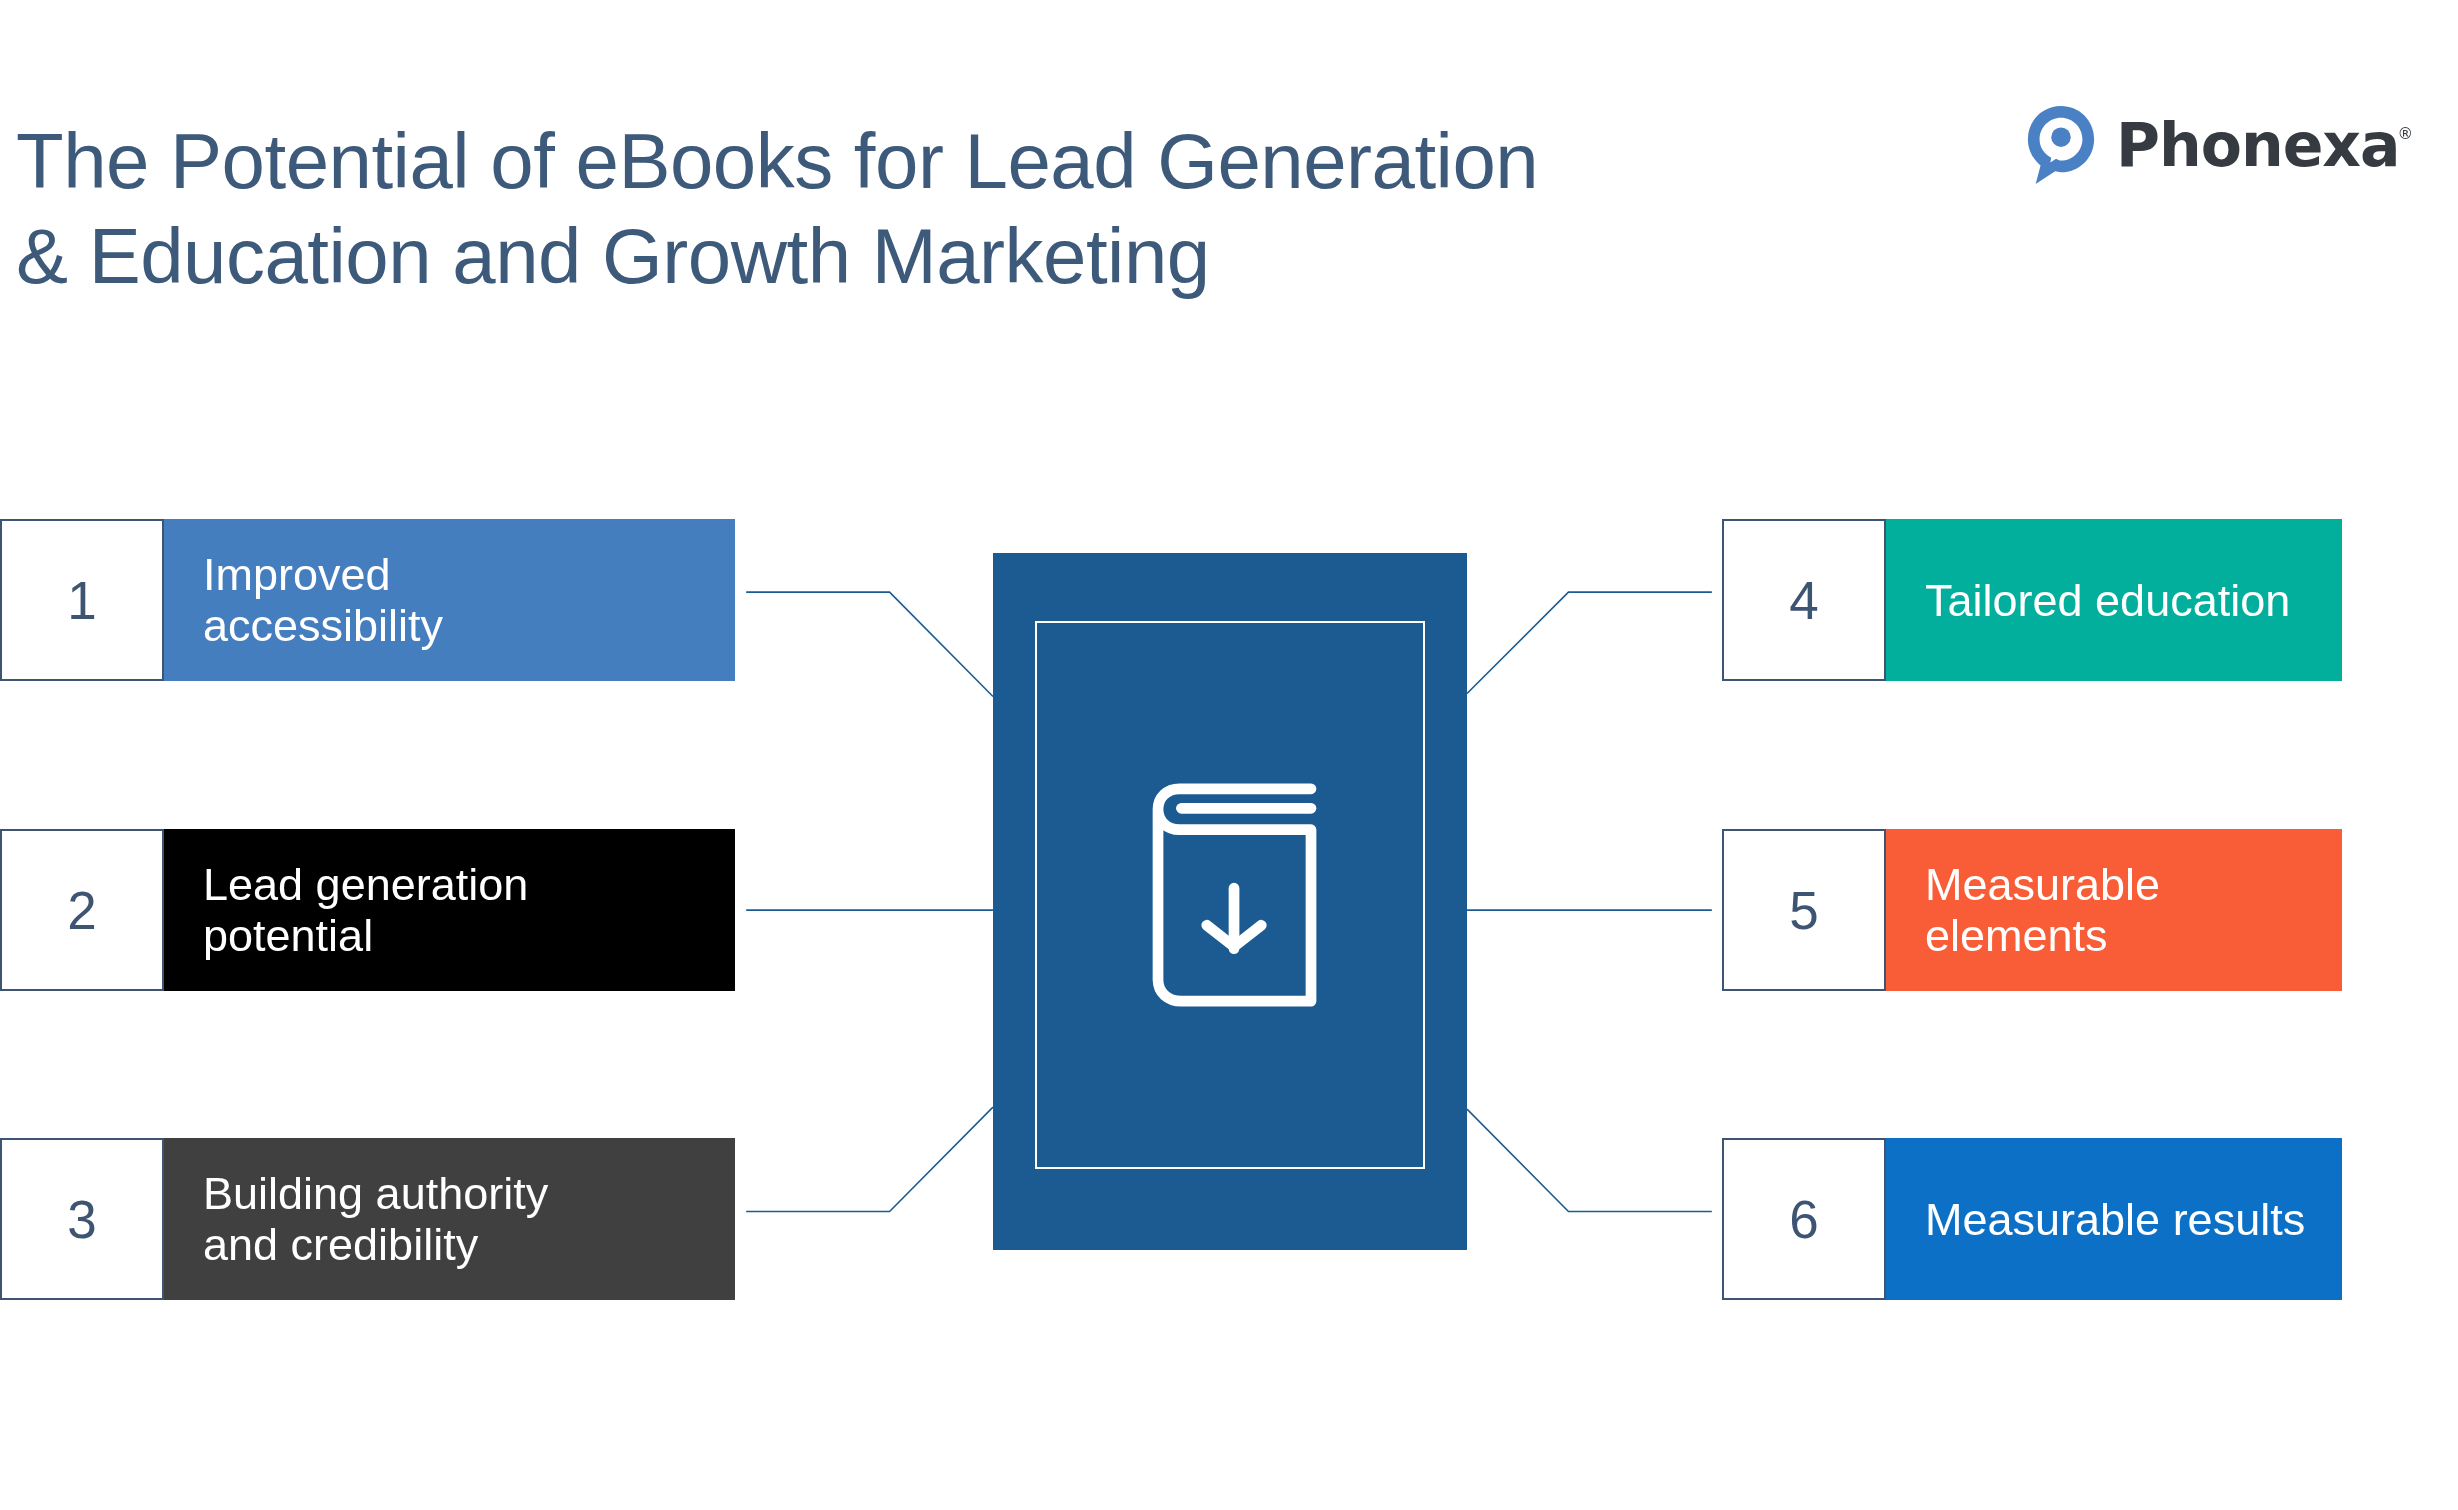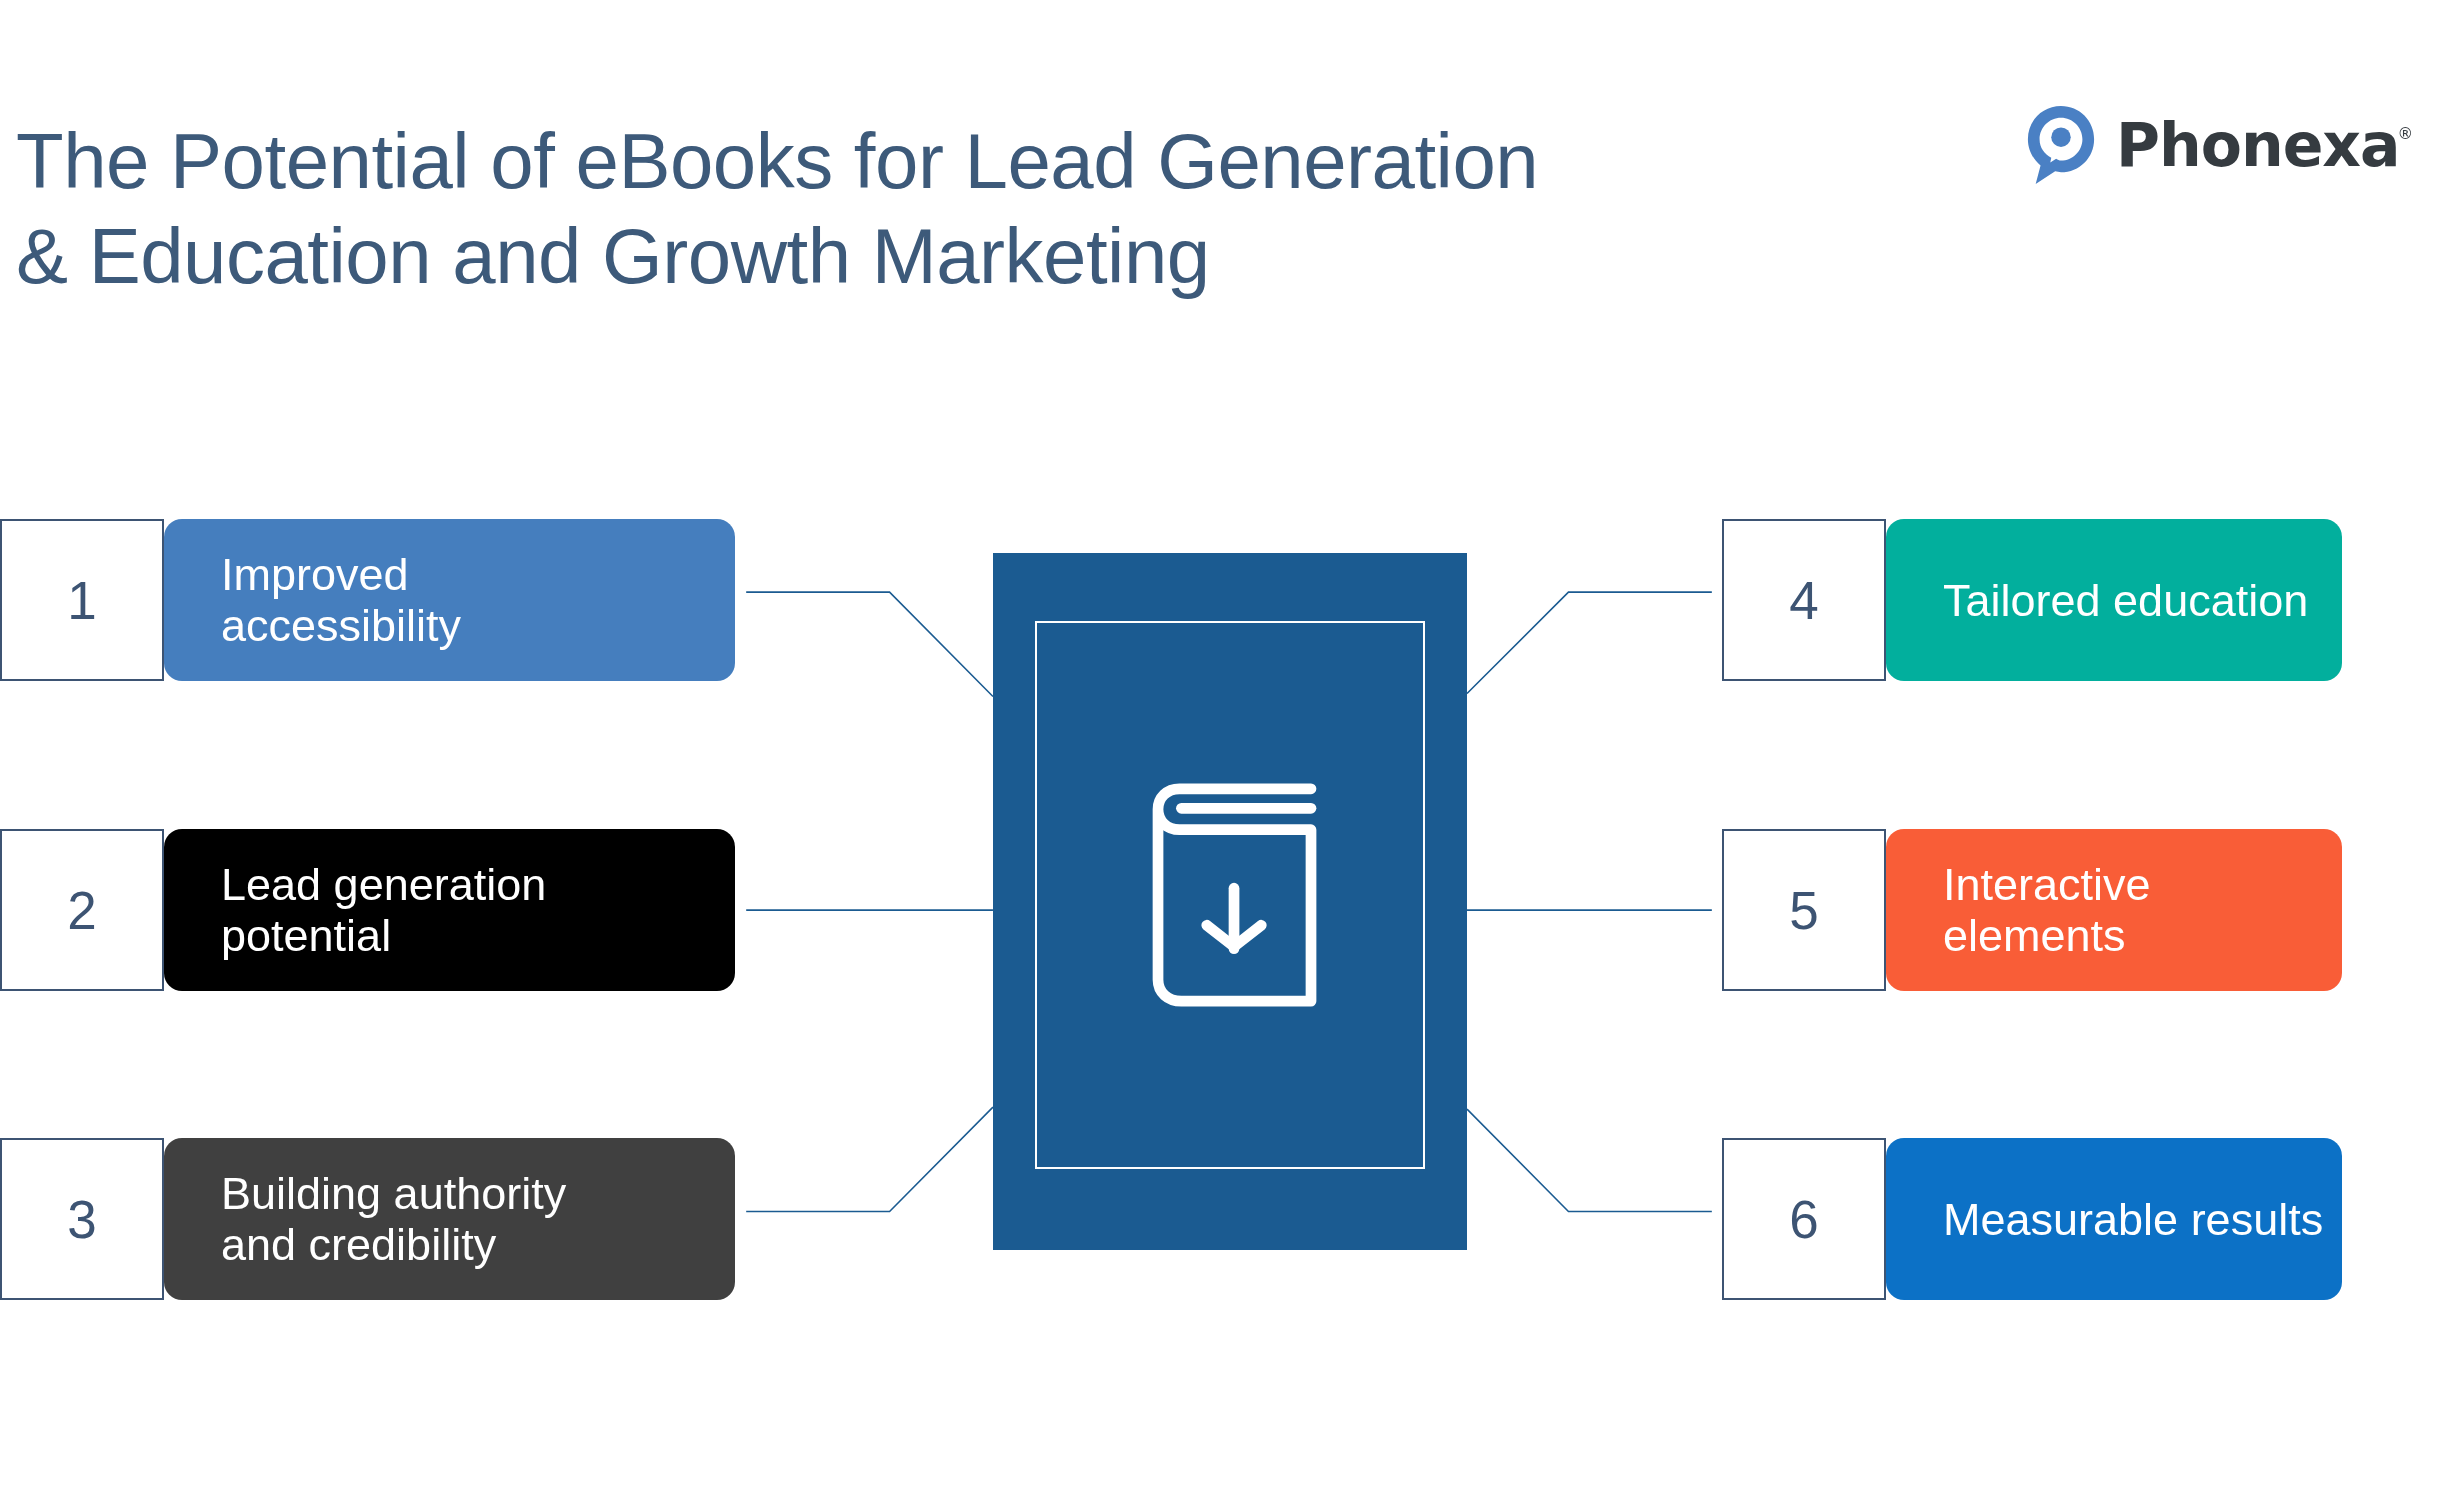--- a/index.html
+++ b/index.html
@@ -69,27 +69,26 @@
       justify-content: center;
       font-size: 53px;
       color: #3D5473;
       font-weight: 400;
       box-sizing: content-box;
     }
     .label-box {
       height: 162px;
       display: flex;
       align-items: center;
-      padding-left: 57px;
+      padding-left: 39px;
       box-sizing: border-box;
       color: #ffffff;
       font-size: 45px;
       line-height: 51px;
       font-weight: 400;
-      border-radius: 18px;
     }
     .label-box span { display: block; }
     .row.left .label-box { width: 571px; }
     .row.right .label-box { width: 456px; }
 
     .panel {
       position: absolute;
       left: 993px;
       top: 553px;
       width: 474px;
@@ -198,21 +197,21 @@
     <div>
       <span>Tailored education</span>
     </div>
   </div>
 </div>
 
 <div class="row right" style="left:1722px; top:829px;">
   <div class="num-box">5</div>
   <div class="label-box" style="background:#F95D37;">
     <div>
-      <span>Interactive elements</span>
+      <span>Measurable elements</span>
     </div>
   </div>
 </div>
 
 <div class="row right" style="left:1722px; top:1138px;">
   <div class="num-box">6</div>
   <div class="label-box" style="background:#0C71C6;">
     <div>
       <span>Measurable results</span>
     </div>

